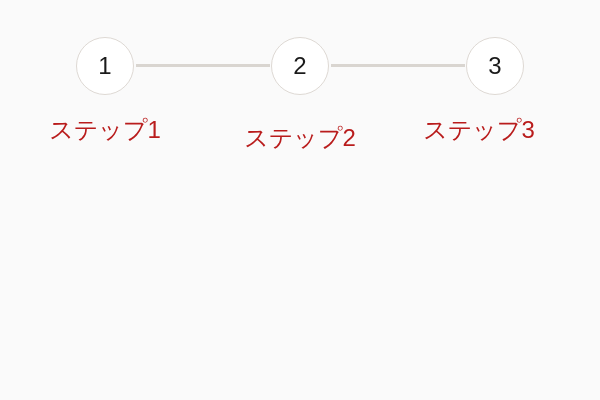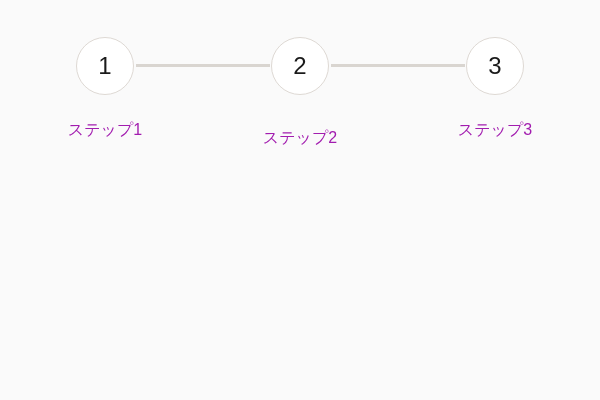--- a/index.html
+++ b/index.html
@@ -73,30 +73,30 @@
     font-weight: 400;
     letter-spacing: 0;
     user-select: none;
   }
 
   .label {
     position: absolute;
     top: 116px;
     width: 180px;
     text-align: center;
-    font-size: 16px;
+    font-size: 24px;
     line-height: 28px;
-    color: #a21caf;
+    color: #b91c1c;
     font-weight: 400;
     white-space: nowrap;
   }
 
   .label.l-1 { left: 15px; }
   .label.l-2 { left: 210px; margin-top: 8px; }
-  .label.l-3 { left: 405px; }
+  .label.l-3 { left: 389px; }
 
   .canvas-body {
     position: absolute;
     left: 0;
     top: 160px;
     width: 600px;
     height: 240px;
     background: #fafafa;
   }
 </style>

